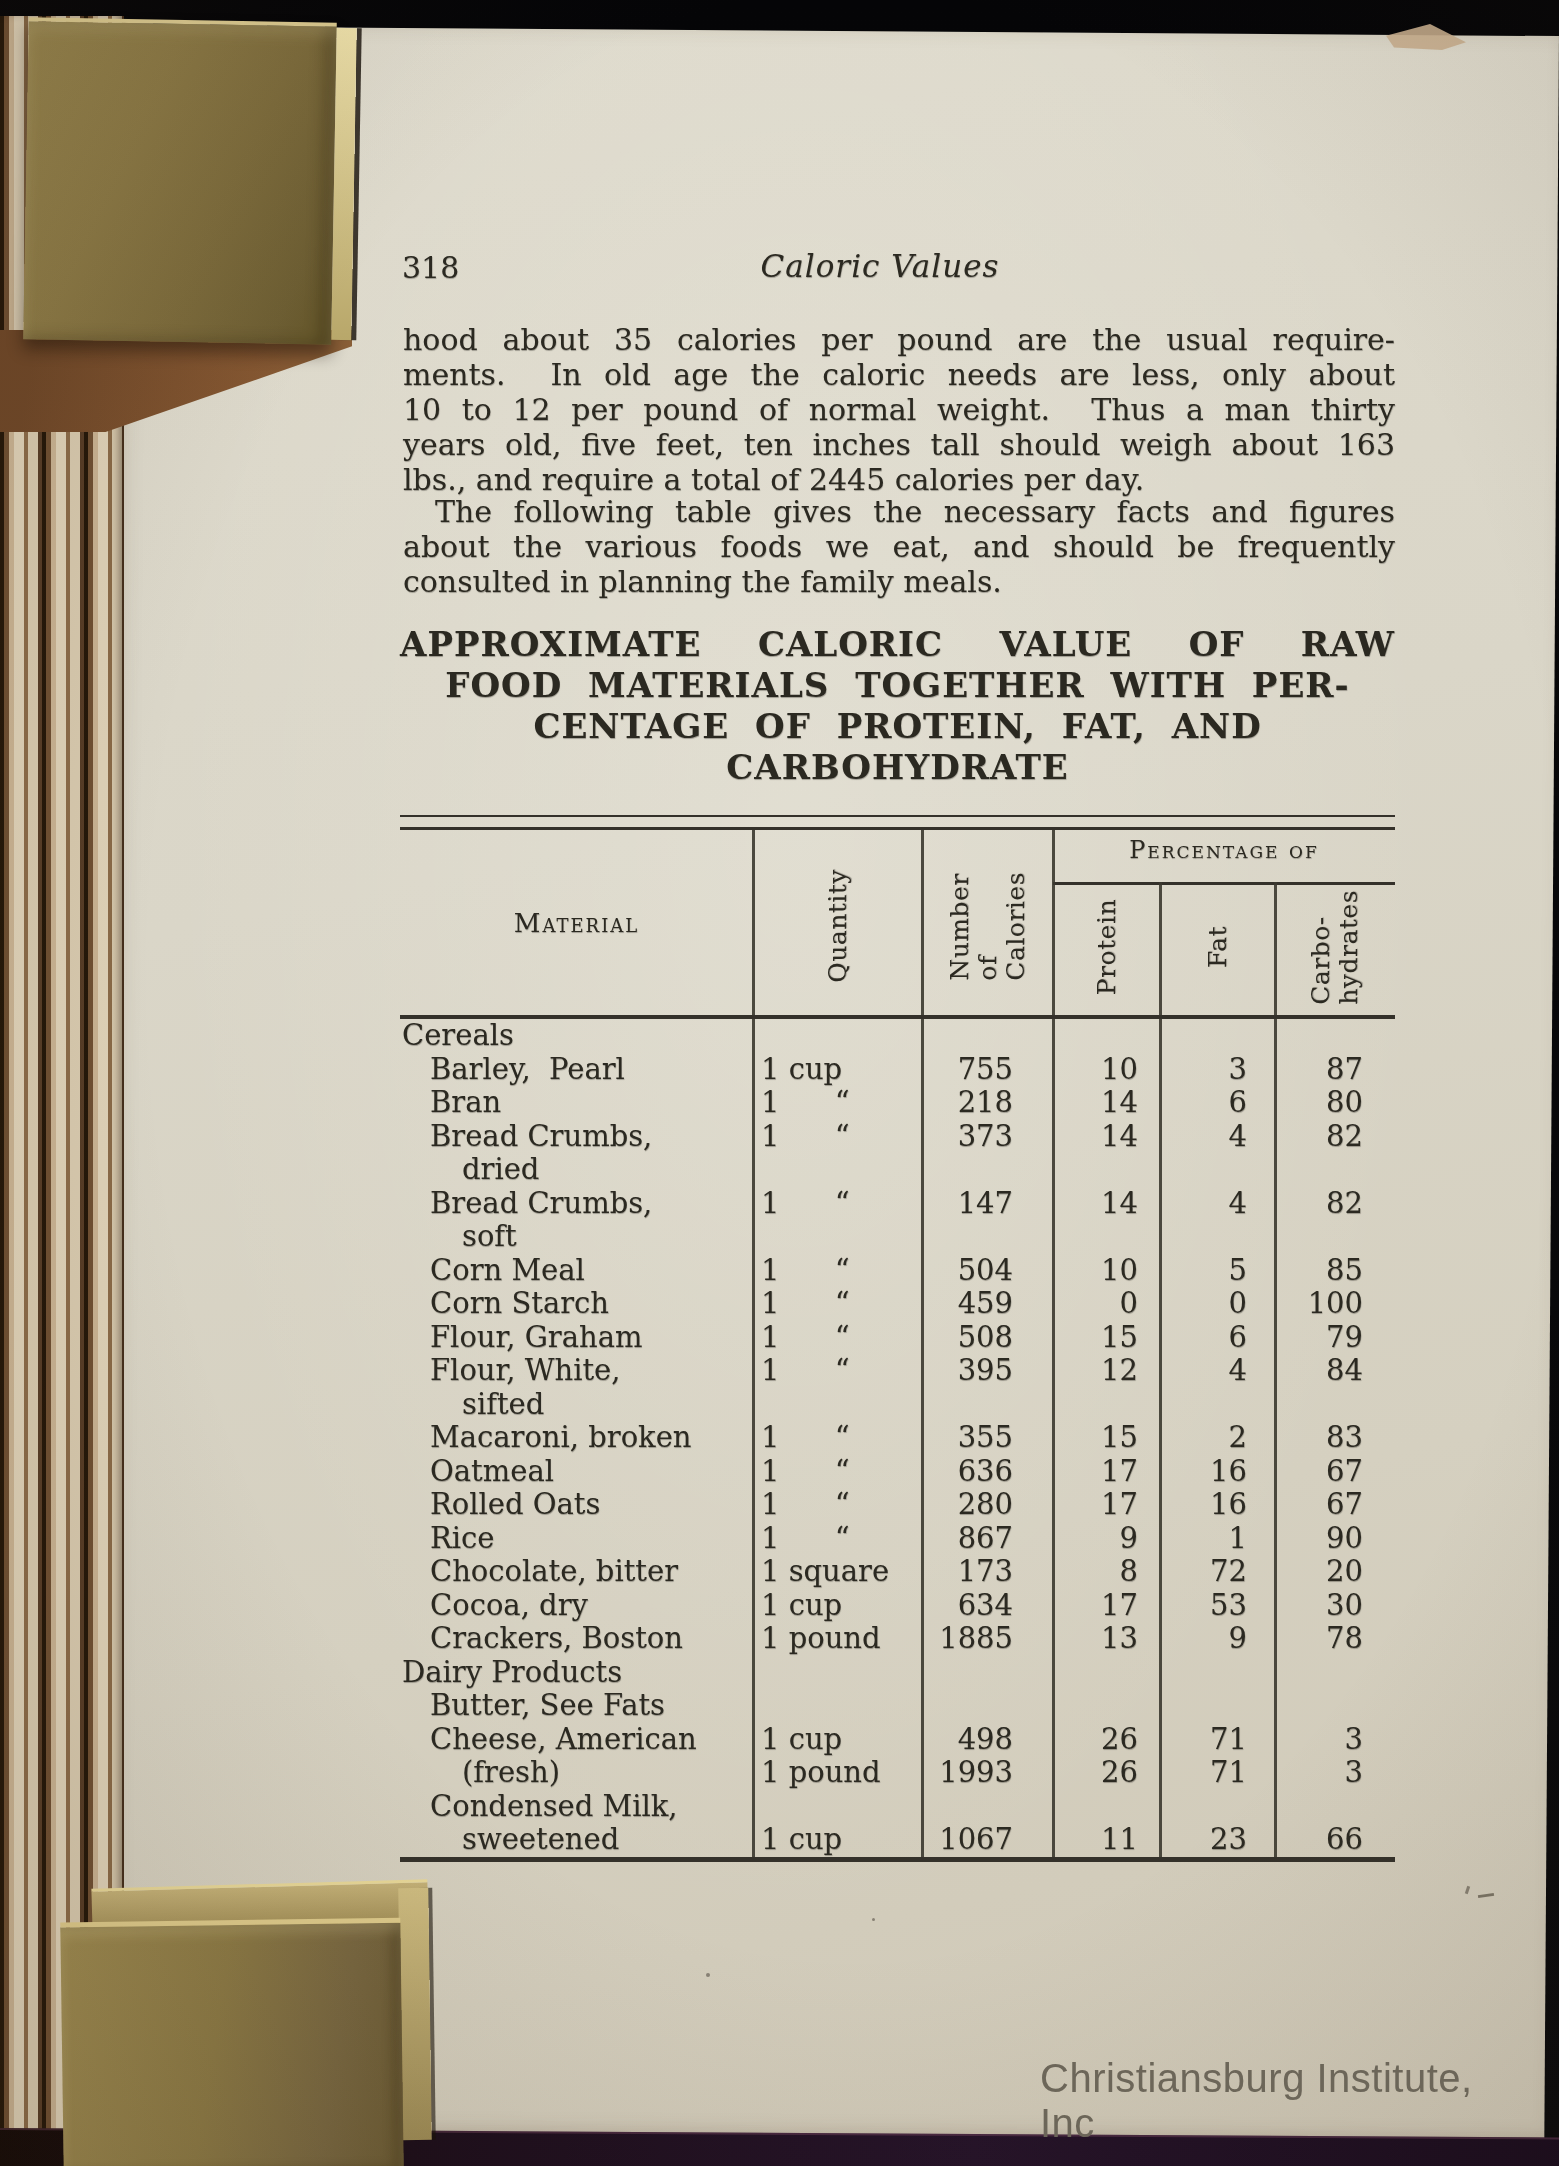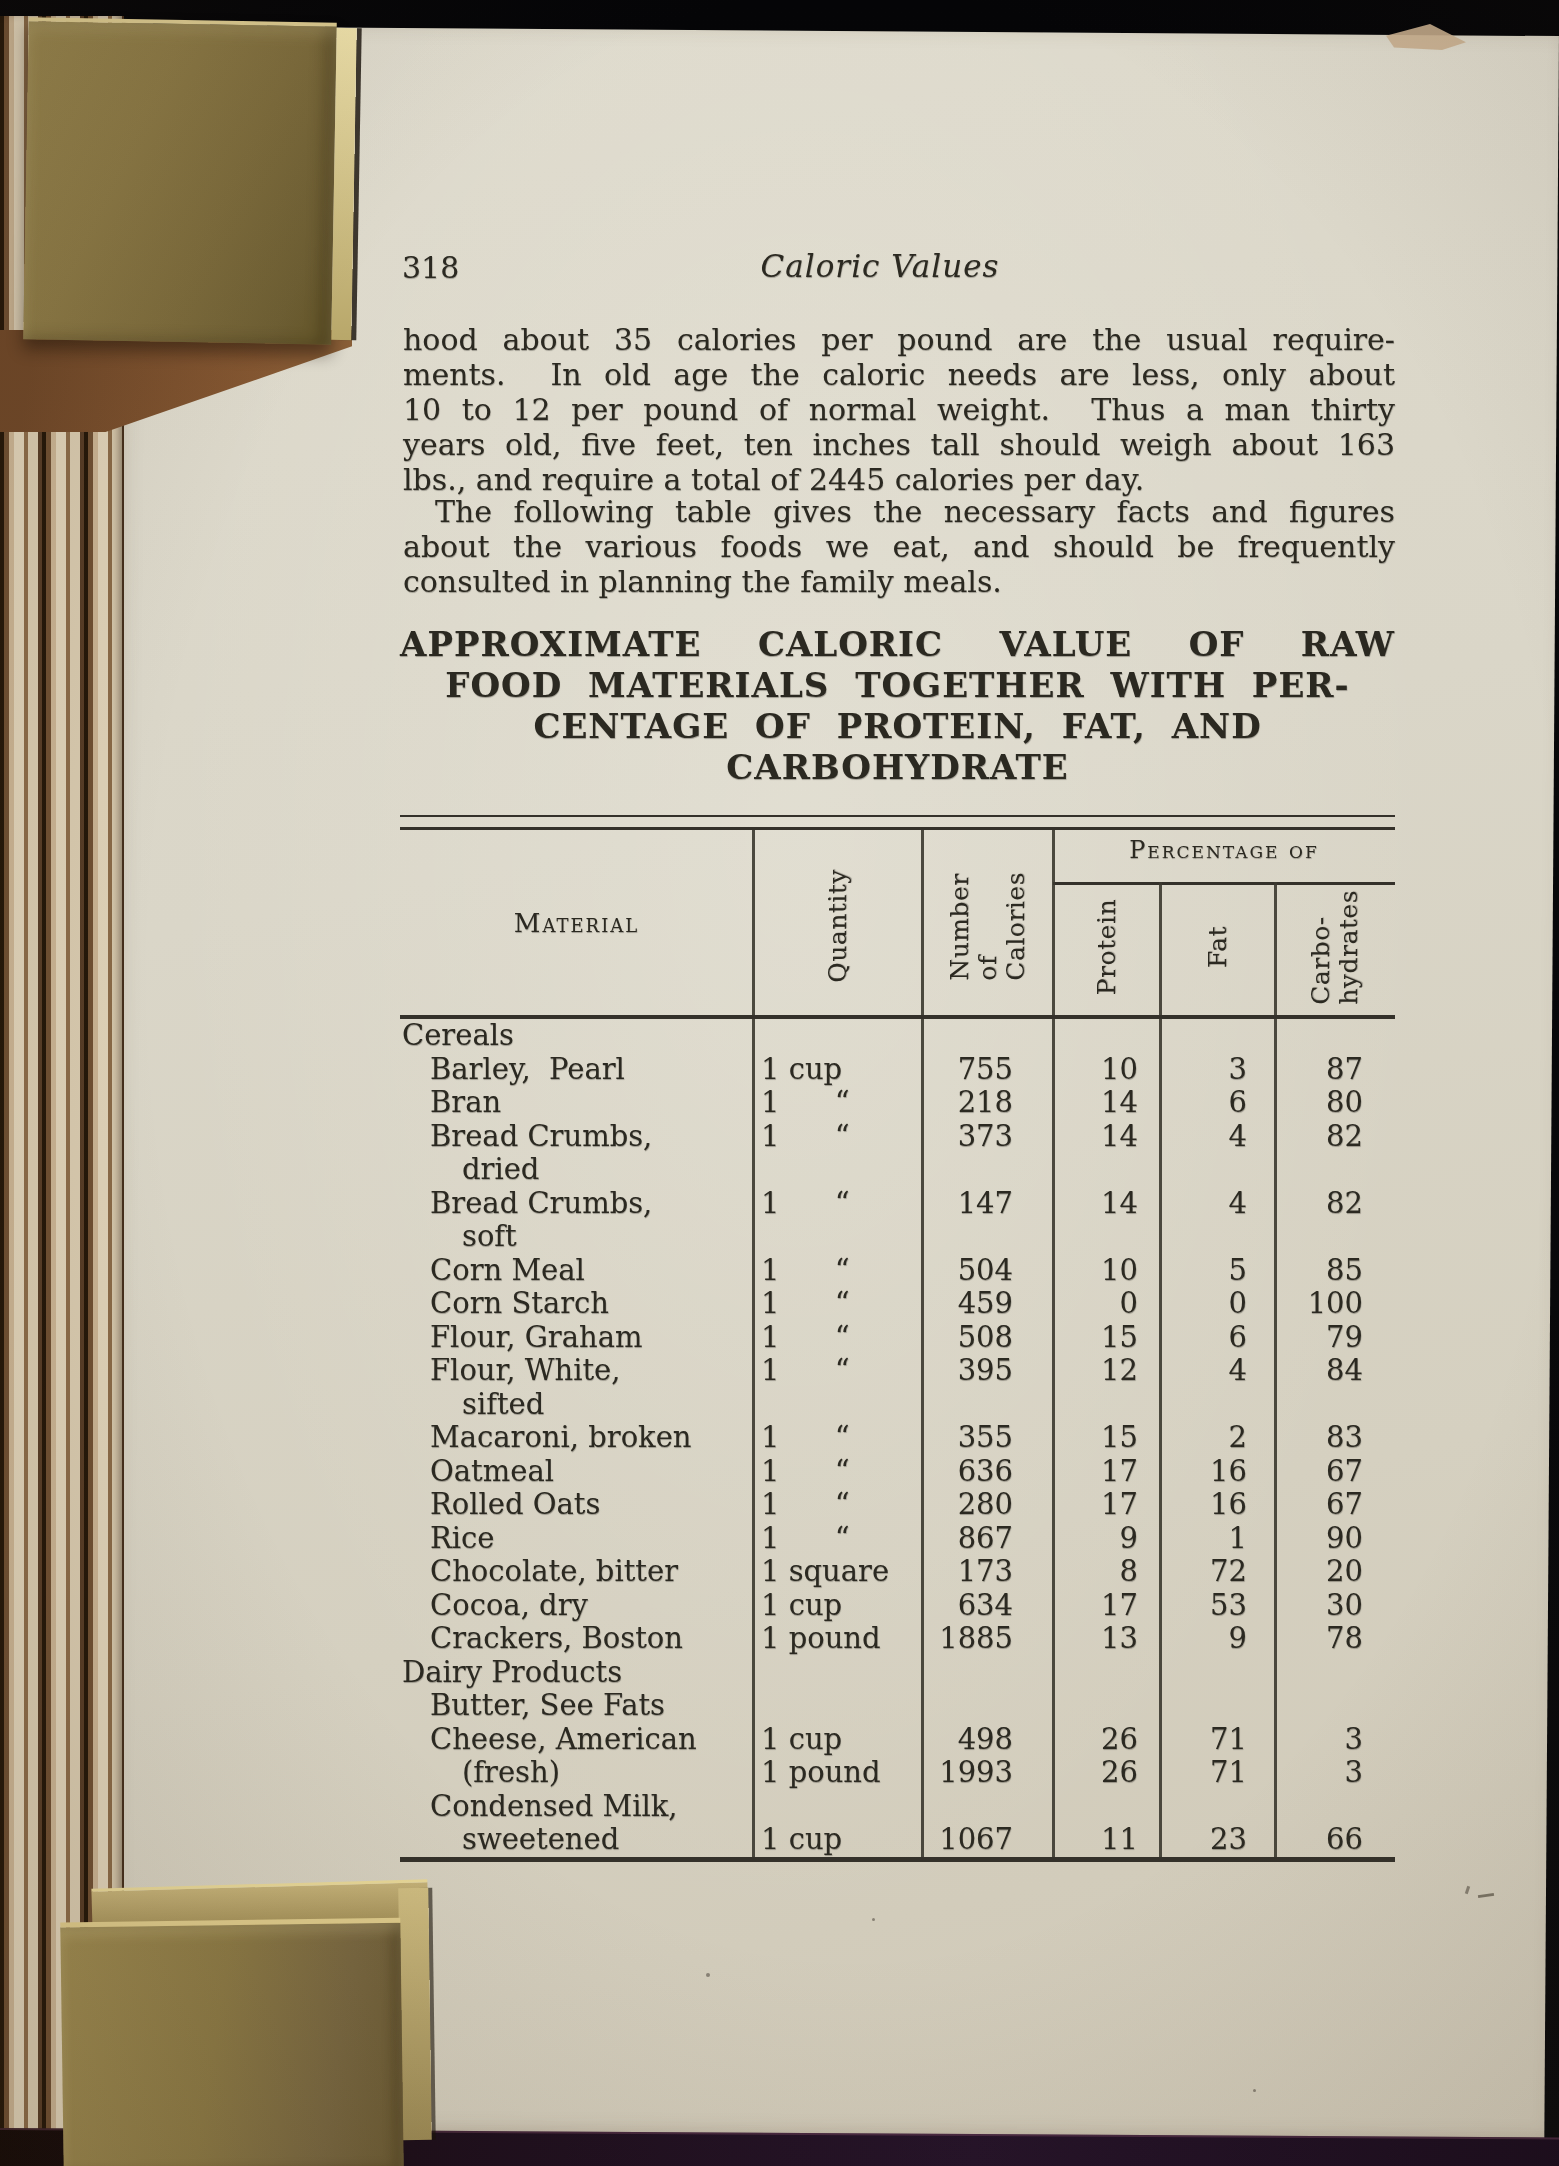--- a/index.html
+++ b/index.html
@@ -394,14 +394,15 @@
   <div class="bottom-strip"></div>
   <div class="clasp-bottom-back"></div>
   <div class="clasp-bottom-edge"></div>
   <div class="clasp-bottom"></div>
   <div class="speck" style="left:706px; top:1973px; width:4px; height:4px;"></div>
   <div class="speck" style="left:1253px; top:2089px; width:3px; height:3px;"></div>
   <div class="speck" style="left:872px; top:1918px; width:3px; height:3px;"></div>
   <div class="stray-dash"></div>
   <div class="stray-tick"></div>
 
+  <div class="watermark">Christiansburg Institute, Inc</div>
   <div class="vignette"></div>
 </div>
 
 </body></html>

